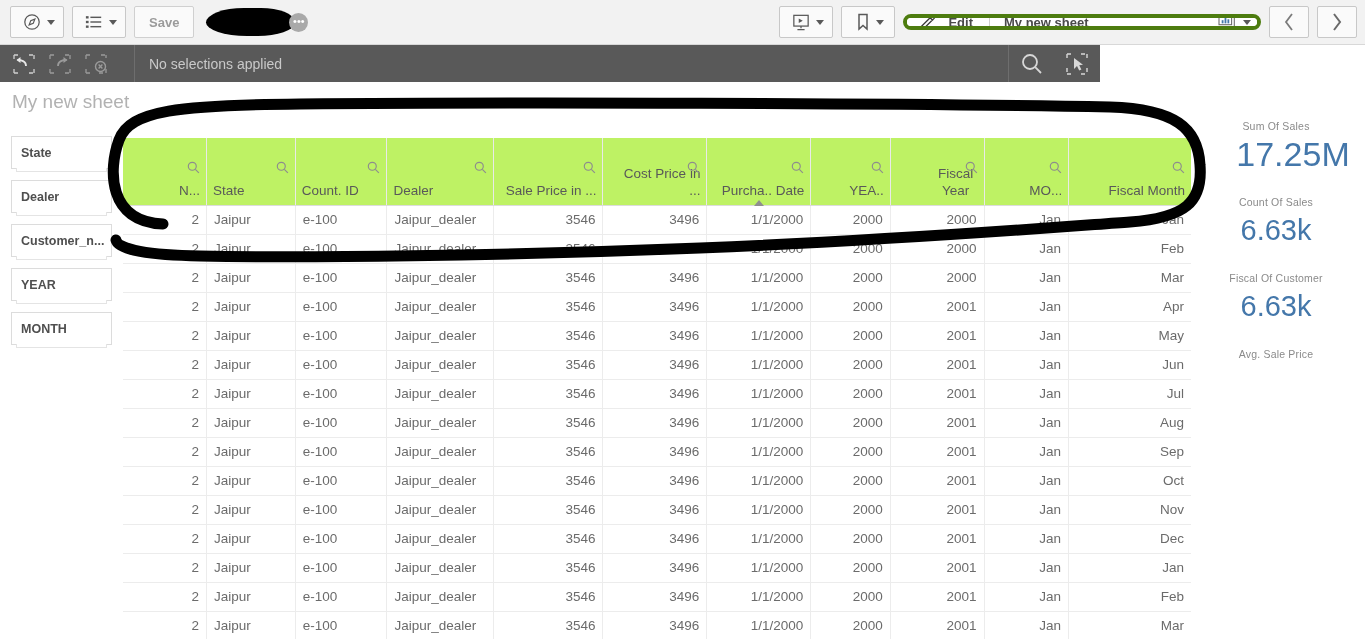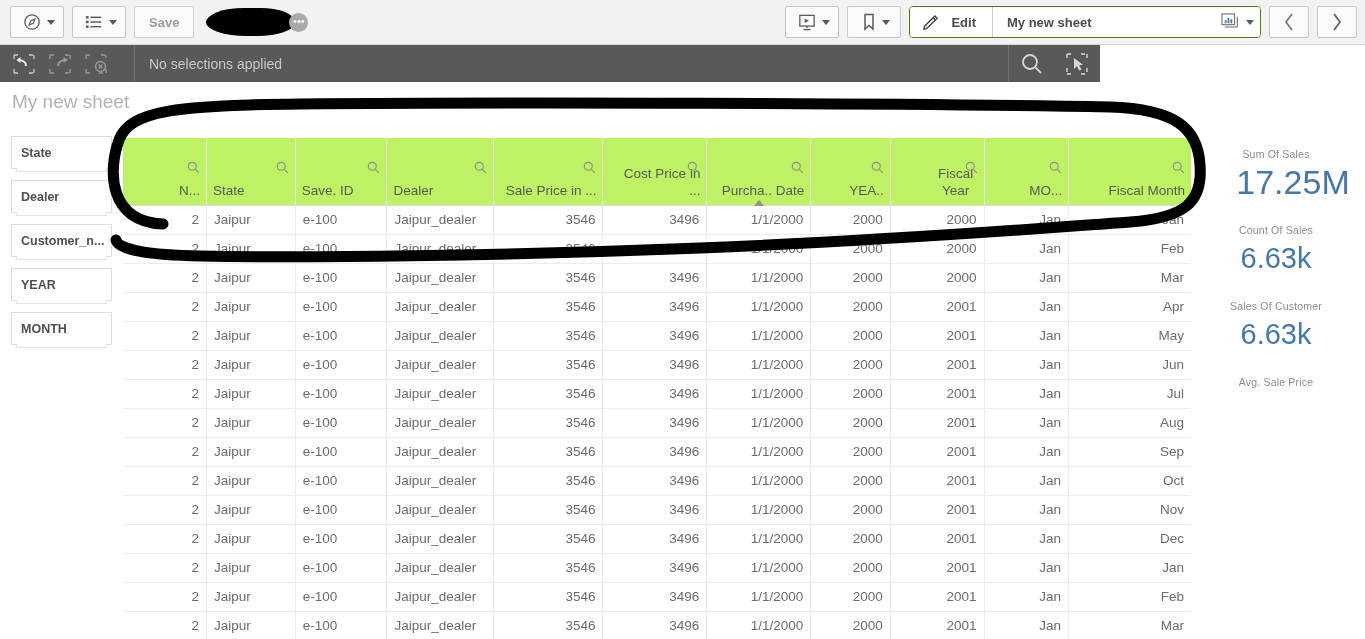--- a/index.html
+++ b/index.html
@@ -53,23 +53,23 @@
   }
   .redaction .dotbtn {
     position: absolute; right: -14px; top: 5px;
     width: 19px; height: 19px; border-radius: 50%;
     background: #a9a9a9; color: #fff;
     font-size: 11px; line-height: 17px; text-align: center; letter-spacing: 0px;
   }
 
   .edit-group {
     display: flex; align-items: center;
-    height: 32px;
-    border: 1px solid #4d7c0f;
-    border-radius: 4px;
+    height: 16px;
+    border: 4px solid #4d7c0f;
+    border-radius: 10px;
     background: #fff;
     overflow: hidden;
   }
   .edit-btn {
     display: flex; align-items: center; gap: 12px;
     height: 30px; padding: 0 16px 0 12px;
     background: #fff; cursor: pointer;
     color: #4a4a4a; font-weight: bold; font-size: 13px;
   }
   .sheet-name-box {
@@ -167,21 +167,21 @@
     border-bottom: 1px solid #ececec;
     padding: 0 7px;
     white-space: nowrap; overflow: hidden;
     cursor: pointer;
   }
   table.dt td:last-child { border-right: none; }
   .al-r { text-align: right; }
   .al-l { text-align: left; }
 
   
-  .kpis { position: absolute; left: 1196px; top: 148px; width: 160px; }
+  .kpis { position: absolute; left: 1196px; top: 120px; width: 160px; }
   .kpi { text-align: center; margin-bottom: 22px; }
   .kpi-label { font-size: 10.5px; color: #8a8a8a; letter-spacing: .2px; margin-bottom: 2px; }
   .kpi-value { font-size: 34px; color: #4477aa; font-weight: normal; line-height: 40px; }
   .kpi.small .kpi-value { font-size: 29px; }
 
   
   .annotation { position: absolute; left: 0; top: 0; width: 1365px; height: 639px; pointer-events: none; }
 </style>
 </head>
 <body>
@@ -371,21 +371,21 @@
                 </svg></span>
             </th>
             <th style="text-align: left;">
               <span class="th-inner">State</span>
               <span class="th-mag"><svg width="13" height="13" viewBox="0 0 14 14">
                   <circle cx="5.7" cy="5.7" r="4.3" fill="none" stroke="#8d8d8d" stroke-width="1.25"></circle>
                   <path d="M9 9 L12.8 12.8" stroke="#8d8d8d" stroke-width="1.25"></path>
                 </svg></span>
             </th>
             <th style="text-align: left;">
-              <span class="th-inner">Save. ID</span>
+              <span class="th-inner">Count. ID</span>
               <span class="th-mag"><svg width="13" height="13" viewBox="0 0 14 14">
                   <circle cx="5.7" cy="5.7" r="4.3" fill="none" stroke="#8d8d8d" stroke-width="1.25"></circle>
                   <path d="M9 9 L12.8 12.8" stroke="#8d8d8d" stroke-width="1.25"></path>
                 </svg></span>
             </th>
             <th style="text-align: left;">
               <span class="th-inner">Dealer</span>
               <span class="th-mag"><svg width="13" height="13" viewBox="0 0 14 14">
                   <circle cx="5.7" cy="5.7" r="4.3" fill="none" stroke="#8d8d8d" stroke-width="1.25"></circle>
                   <path d="M9 9 L12.8 12.8" stroke="#8d8d8d" stroke-width="1.25"></path>
@@ -646,21 +646,21 @@
   <div class="kpis">
       <div class="kpi">
         <div class="kpi-label">Sum Of Sales</div>
         <div class="kpi-value" style="color: rgb(68, 119, 170); margin-left: 34px;">17.25M</div>
       </div>
       <div class="kpi small">
         <div class="kpi-label">Count Of Sales</div>
         <div class="kpi-value" style="color: rgb(68, 119, 170);">6.63k</div>
       </div>
       <div class="kpi small">
-        <div class="kpi-label">Sales Of Customer</div>
+        <div class="kpi-label">Fiscal Of Customer</div>
         <div class="kpi-value" style="color: rgb(68, 119, 170);">6.63k</div>
       </div>
       <div class="kpi small">
         <div class="kpi-label">Avg. Sale Price</div>
       </div>
     </div>
 
   <svg class="annotation" viewBox="0 0 1365 639" preserveAspectRatio="none">
     <path d="M 163 224
              C 108 222, 108 170, 119 140

